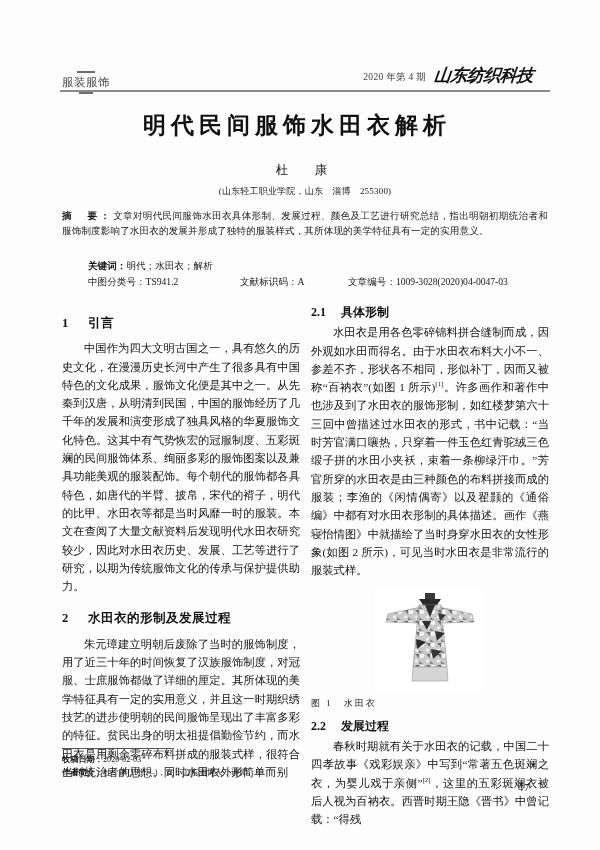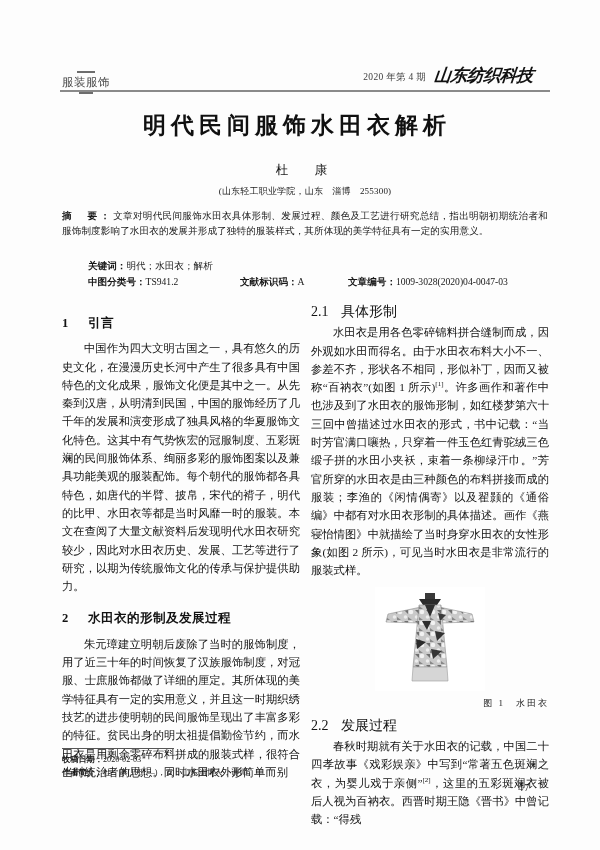--- a/index.html
+++ b/index.html
@@ -142,21 +142,21 @@
   .keywords .lbl { font-weight: bold; }
   .codes {
     position: absolute;
     left: 88px; top: 274px;
     width: 460px;
     font-size: 9.6px;
     line-height: 15px;
     color: #181818;
     display: flex;
   }
-  .codes .lbl { font-weight: bold; }
+  .codes .lbl { font-weight: normal; }
   .code-clc { width: 152px; }
   .code-doc { width: 108px; }
   .code-num { flex: 1; }
 
   
   .col {
     position: absolute;
     top: 300px;
     width: 238px;
     font-size: 11.3px;
@@ -169,41 +169,41 @@
 
   h2.sec {
     font-size: 12.6px;
     font-weight: bold;
     margin: 14px 0 7px 0;
     letter-spacing: 0.4px;
     display: flex;
   }
   h2.sec .num { width: 26px; flex: none; }
   h3.subsec {
-    font-size: 14px;
-    font-weight: normal;
+    font-size: 12px;
+    font-weight: bold;
     margin: 3px 0 2px 0;
     display: flex;
   }
   h3.subsec .num { width: 30px; flex: none; }
   p.para {
     margin: 0;
     text-indent: 22px;
     text-align: justify;
   }
   sup.cite {
     font-size: 7px;
     vertical-align: super;
     line-height: 0;
   }
 
   
   .figure {
     margin: 8px 0 4px 0;
-    text-align: right;
+    text-align: left;
   }
   .fig-canvas {
     width: 110px;
     height: 104px;
     margin: 0 auto;
     background: #ffffff;
     position: relative;
   }
   .fig-caption {
     font-size: 9px;

